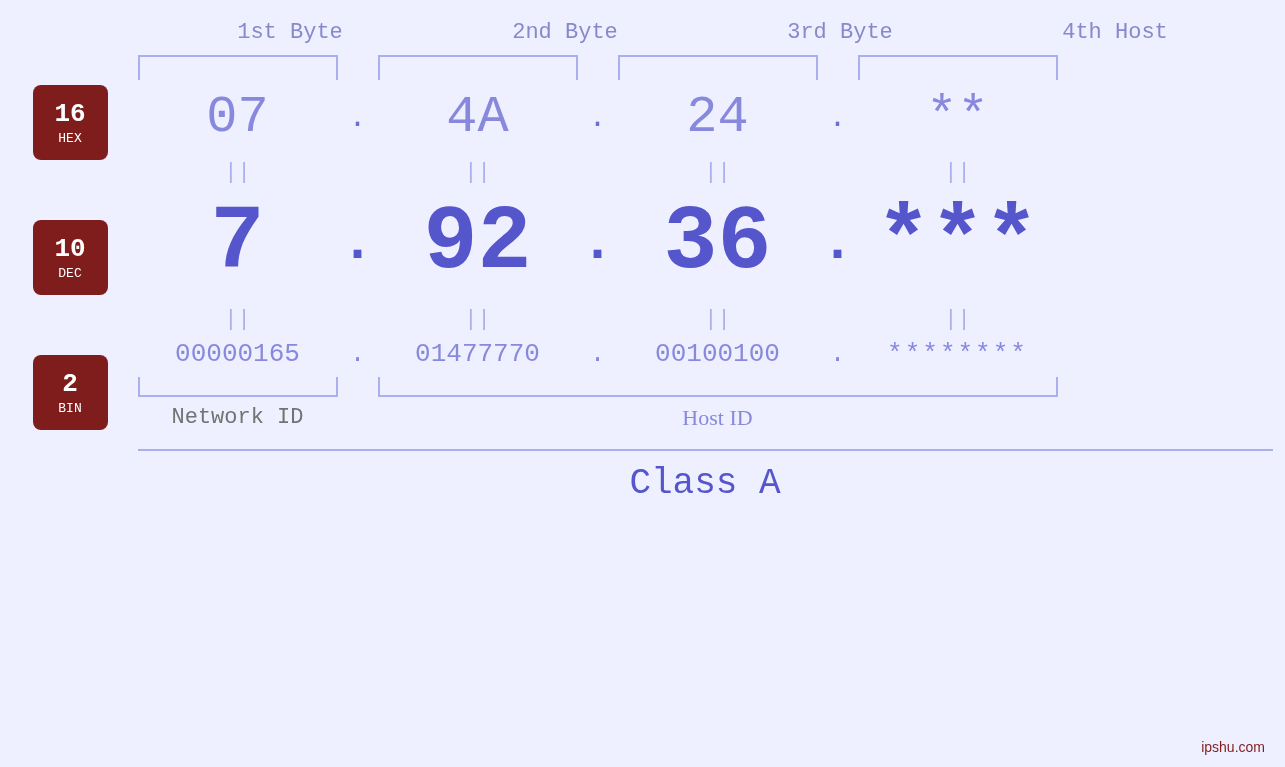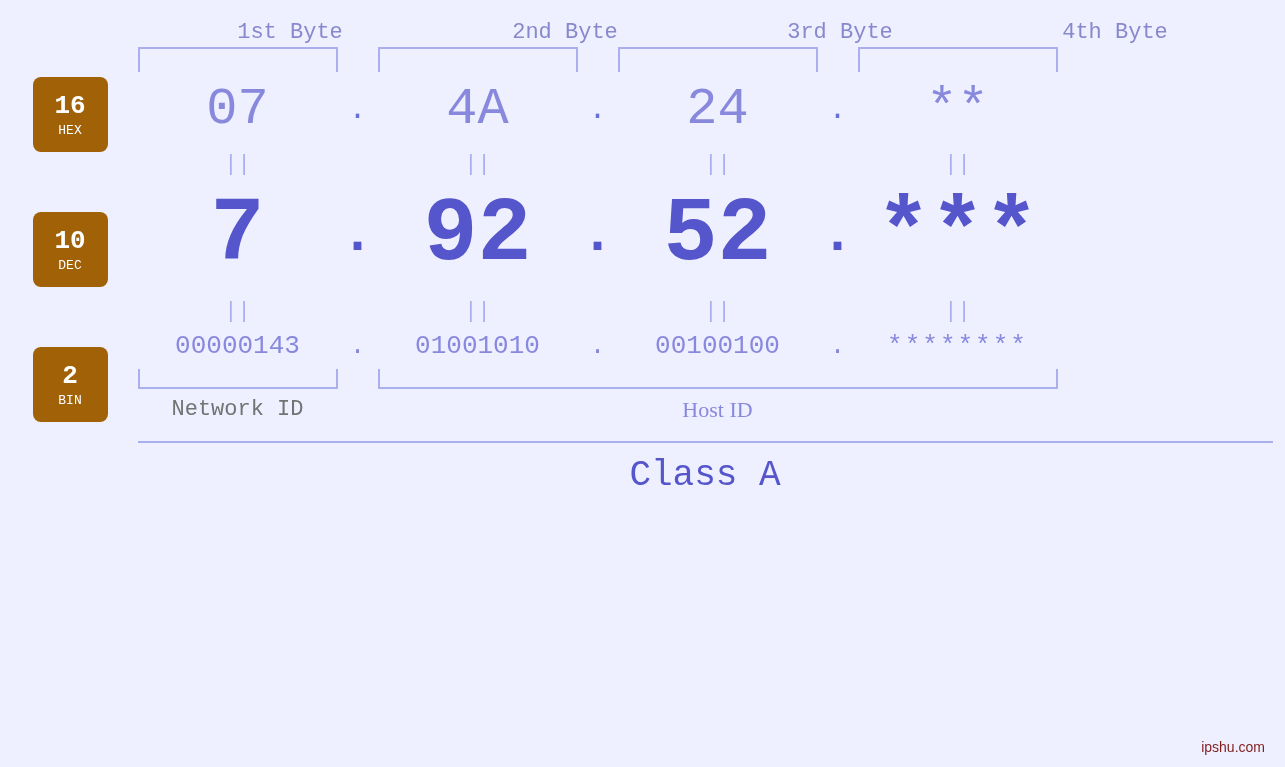--- a/index.html
+++ b/index.html
@@ -22,21 +22,21 @@
       align-items: center;
       padding: 20px 0 0 0;
     }
 
     
     .byte-headers {
       display: flex;
       width: 1100px;
       margin-left: 120px;
       justify-content: space-around;
-      margin-bottom: 2px;
+      margin-bottom: 10px;
     }
 
     .byte-header {
       color: #8888cc;
       font-size: 22px;
       font-family: 'Courier New', Courier, monospace;
       text-align: center;
       width: 220px;
     }
 
@@ -56,21 +56,21 @@
       align-items: center;
       justify-content: space-around;
       margin-top: 30px;
       gap: 60px;
       margin-right: 30px;
     }
 
     .badge {
       width: 75px;
       height: 75px;
-      background: #a16207;
+      background: #7f1d1d;
       border-radius: 8px;
       display: flex;
       flex-direction: column;
       align-items: center;
       justify-content: center;
       color: white;
     }
 
     .badge-number {
       font-size: 26px;
@@ -203,21 +203,21 @@
   </style>
 </head>
 <body>
 
 <div class="container">
 
   <div class="byte-headers">
     <div class="byte-header">1st Byte</div>
     <div class="byte-header">2nd Byte</div>
     <div class="byte-header">3rd Byte</div>
-    <div class="byte-header">4th Byte</div>
+    <div class="byte-header">4th Host</div>
   </div>
 
   <div class="main-content">
 
     <div class="badges-col">
       <div class="badge">
         <span class="badge-number">16</span>
         <span class="badge-label">HEX</span>
       </div>
       <div class="badge">
@@ -260,39 +260,39 @@
         <span class="equals-sym">||</span>
         <span class="dot-spacer"></span>
         <span class="equals-sym">||</span>
       </div>
 
       <div class="data-row" style="margin-bottom:5px;">
         <span class="dec-value">7</span>
         <span class="dec-dot">.</span>
         <span class="dec-value">92</span>
         <span class="dec-dot">.</span>
-        <span class="dec-value">52</span>
+        <span class="dec-value">36</span>
         <span class="dec-dot">.</span>
         <span class="dec-asterisk">***</span>
       </div>
 
       <div class="equals-row">
         <span class="equals-sym">||</span>
         <span class="dot-spacer"></span>
         <span class="equals-sym">||</span>
         <span class="dot-spacer"></span>
         <span class="equals-sym">||</span>
         <span class="dot-spacer"></span>
         <span class="equals-sym">||</span>
       </div>
 
       <div class="data-row" style="margin-bottom:8px;">
-        <span class="bin-value">00000143</span>
+        <span class="bin-value">00000165</span>
         <span class="bin-dot">.</span>
-        <span class="bin-value">01001010</span>
+        <span class="bin-value">01477770</span>
         <span class="bin-dot">.</span>
         <span class="bin-value">00100100</span>
         <span class="bin-dot">.</span>
         <span class="bin-asterisk">********</span>
       </div>
 
       <div style="display:flex; flex-direction:row; height:20px; width:100%;">
 
         <div style="width:200px; border-left:2px solid #aab0ee; border-right:2px solid #aab0ee; border-bottom:2px solid #aab0ee;"></div>
         <div style="width:40px;"></div>

